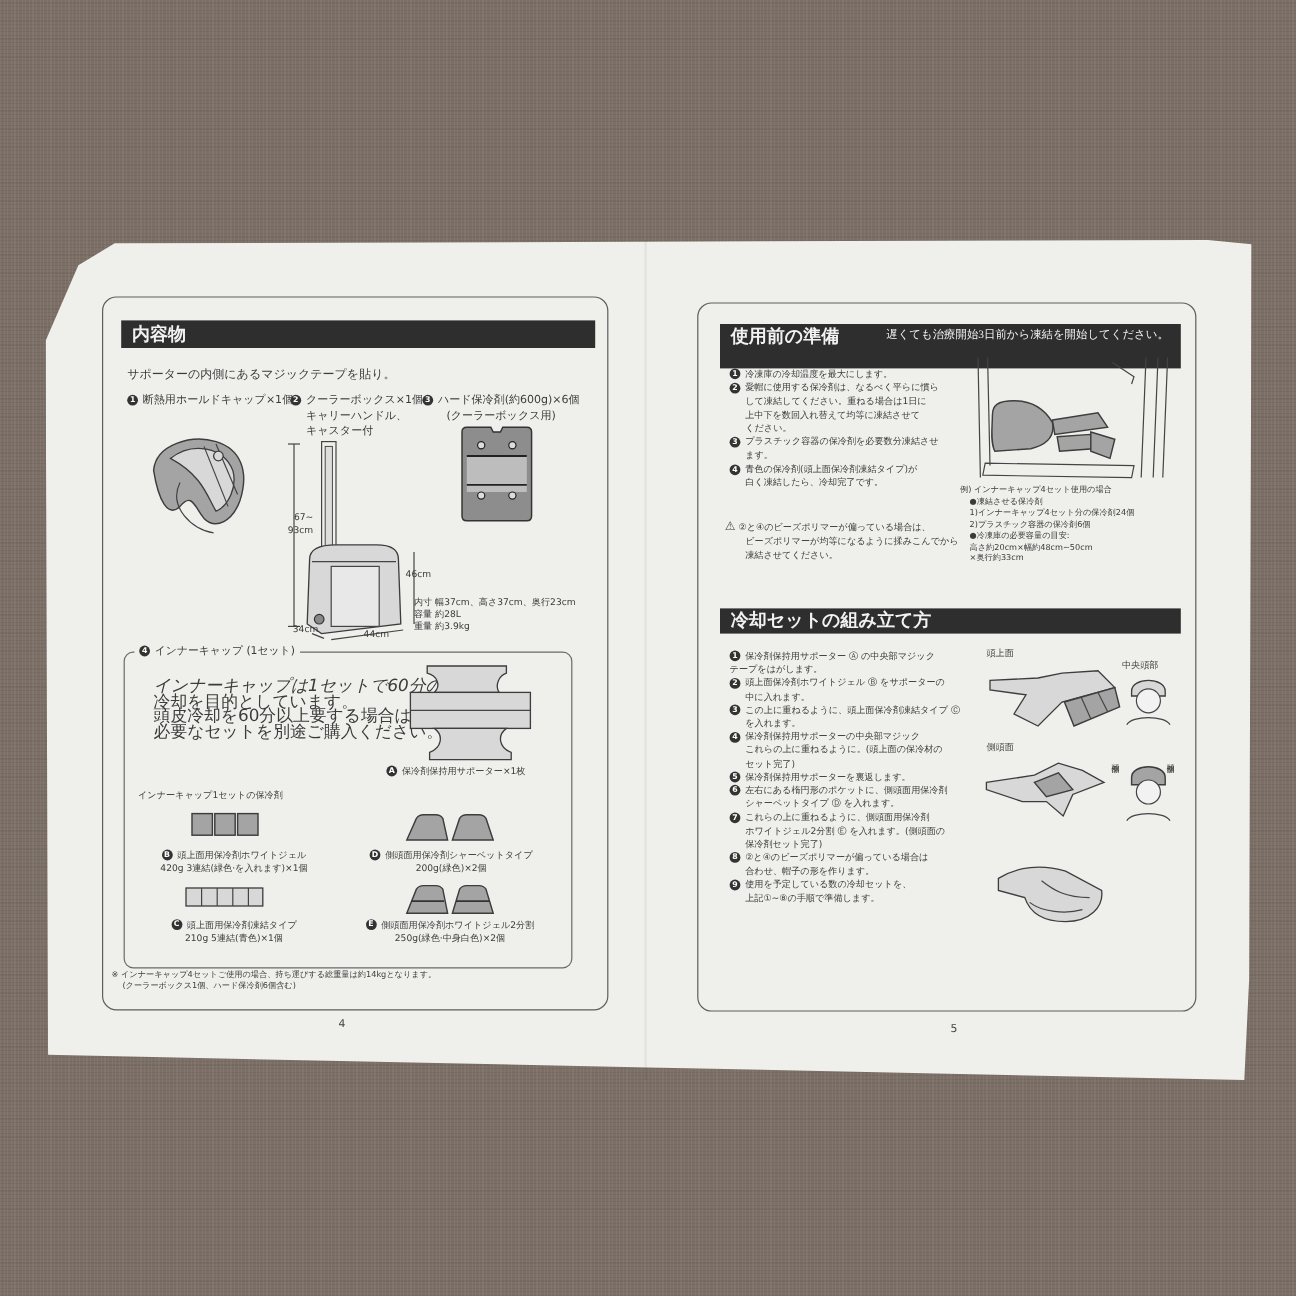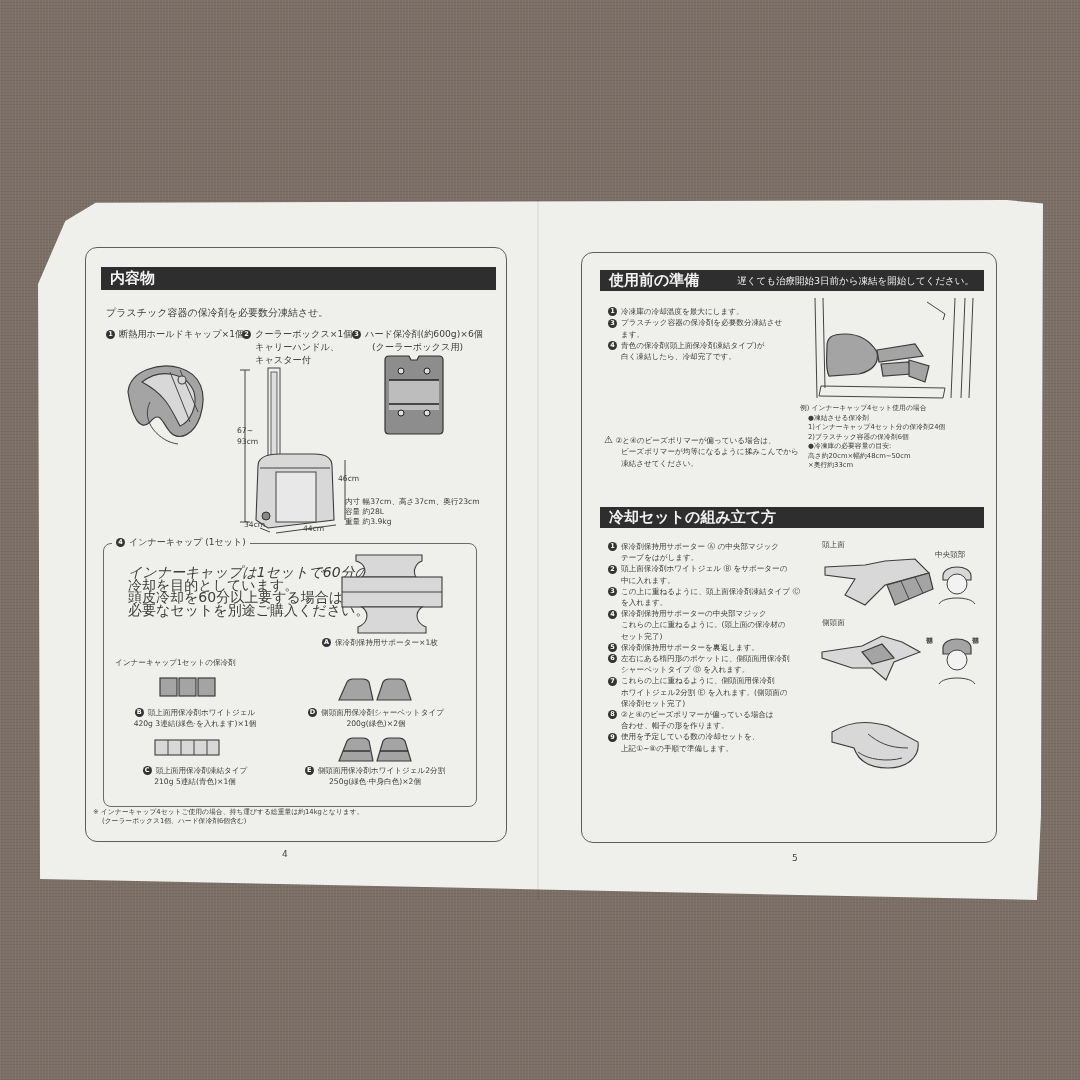--- a/index.html
+++ b/index.html
@@ -20,21 +20,21 @@
   .fold { position:absolute; left:537px; top:200px; width:2px; height:700px; background:rgba(0,0,0,0.05); }
   .page-frame {
     position:absolute; border:1.3px solid #5e5e5e; border-radius:12px;
   }
   .left-frame { left:85px; top:247px; width:420px; height:593px; }
   .right-frame { left:581px; top:252px; width:414px; height:589px; }
   .section-bar {
     position:absolute; background:#2e2e2e; color:#f2f2f2;
     font-weight:bold; font-size:15px; line-height:23px; padding-left:9px;
   }
-  .section-bar .sub { position:absolute; right:10px; top:0; font-weight:normal; font-size:9.5px; }
+  .section-bar .sub { position:absolute; right:10px; top:0; font-weight:normal; font-size:9.5px;font-family:Liberation Serif, serif; }
   .txt { position:absolute; font-size:9.2px; line-height:13px; white-space:nowrap; color:#3b3b3b; }
   .small { font-size:7.6px; line-height:10.5px; }
   .num {
     display:inline-block; width:9px; height:9px; border-radius:50%; background:#333; color:#fff;
     font-size:6.5px; line-height:9px; text-align:center; font-weight:bold; margin-right:4px; vertical-align:middle;
   }
   .pagenum { position:absolute; font-size:9px; color:#444; }
   .sub-frame {
     position:absolute; left:103px; top:543px; width:372px; height:262px;
     border:1px solid #6a6a6a; border-radius:8px;
@@ -50,21 +50,21 @@
 </head>
 <body>
 
 <div class="sheet"></div>
 <div class="fold"></div>
 
 <div class="page-frame left-frame"></div>
 <div class="section-bar" style="left:101px;top:267px;width:386px;height:23px;">
   <span>内容物</span>
 </div>
-<div class="txt" style="left:106px;top:306px;font-size:10px;">プラスチック容器の保冷剤を必要数分凍結させ。</div>
+<div class="txt" style="left:106px;top:306px;font-size:10px;">サポーターの内側にあるマジックテープを貼り。</div>
 
 <div class="txt" style="left:106px;top:327px;">
   <span class="num">1</span><span>断熱用ホールドキャップ×1個</span>
 </div>
 <div class="txt" style="left:242px;top:327px;">
   <span class="num">2</span><span>クーラーボックス×1個</span><br>
   <span style="margin-left:13px">キャリーハンドル、</span><br>
   <span style="margin-left:13px">キャスター付</span>
 </div>
 <div class="txt" style="left:352px;top:327px;">
@@ -86,21 +86,21 @@
   <rect x="28" y="-2" width="12" height="96" fill="none" stroke="#444"></rect>
   <rect x="31" y="2" width="6" height="90" fill="#ddd" stroke="#444" stroke-width="0.8"></rect>
   <path class="light" d="M18,96 C18,88 26,84 40,84 L74,84 C86,84 92,88 92,96 L94,150 L28,158 L16,150 Z"></path>
   <path class="line" d="M20,98 L90,98"></path>
   <rect x="36" y="102" width="40" height="50" fill="#e8e8e8" stroke="#444"></rect>
   <circle cx="26" cy="146" r="4" fill="#888" stroke="#333"></circle>
   <line class="line" x1="105" y1="90" x2="105" y2="150"></line>
   <line class="line" x1="20" y1="158" x2="30" y2="162"></line>
   <line class="line" x1="36" y1="163" x2="96" y2="155"></line>
 </svg>
-<div class="txt small" style="left:237px;top:426px;text-align:left;width:24px">
+<div class="txt small" style="left:237px;top:426px;text-align:right;width:24px">
   <span>67~</span><br>
   <span>93cm</span>
 </div>
 <div class="txt small" style="left:338px;top:474px">46cm</div>
 <div class="txt small" style="left:244px;top:520px">34cm</div>
 <div class="txt small" style="left:303px;top:524px">44cm</div>
 <div class="txt small" style="left:345px;top:497px;line-height:10px">
   <span>内寸 幅37cm、高さ37cm、奥行23cm</span><br>
   <span>容量 約28L</span><br>
   <span>重量 約3.9kg</span>
@@ -182,27 +182,31 @@
 </div>
 
 <div class="txt" style="left:93px;top:808px;font-size:6.8px;line-height:9px">
   <span>※ インナーキャップ4セットご使用の場合、持ち運びする総重量は約14kgとなります。</span><br>
   <span style="margin-left:9px">(クーラーボックス1個、ハード保冷剤6個含む)</span>
 </div>
 <div class="pagenum" style="left:282px;top:849px">4</div>
 
 <div class="page-frame right-frame"></div>
 
-<div class="section-bar" style="left:600px;top:270px;width:375px;height:21px;line-height:21px">
+<div class="section-bar" style="left:600px;top:270px;width:375px;height:37px;line-height:21px">
   <span>使用前の準備</span>
   <span class="sub">遅くても治療開始3日前から凍結を開始してください。</span>
 </div>
 
 <div class="txt small" style="left:608px;top:306px;line-height:11.3px">
   <div><span class="num">1</span><span>冷凍庫の冷却温度を最大にします。</span></div>
+  <div><span class="num">2</span><span>愛帽に使用する保冷剤は、なるべく平らに慣ら</span><br>
+    <span style="margin-left:13px">して凍結してください。重ねる場合は1日に</span><br>
+    <span style="margin-left:13px">上中下を数回入れ替えて均等に凍結させて</span><br>
+    <span style="margin-left:13px">ください。</span></div>
   <div><span class="num">3</span><span>プラスチック容器の保冷剤を必要数分凍結させ</span><br>
     <span style="margin-left:13px">ます。</span></div>
   <div><span class="num">4</span><span>青色の保冷剤(頭上面保冷剤凍結タイプ)が</span><br>
     <span style="margin-left:13px">白く凍結したら、冷却完了です。</span></div>
 </div>
 
 <div class="txt small" style="left:604px;top:434px;line-height:11.3px">
   <span style="font-size:10px">⚠</span>
   <span>②と④のビーズポリマーが偏っている場合は、</span><br>
   <span style="margin-left:17px">ビーズポリマーが均等になるように揉みこんでから</span><br>
@@ -231,21 +235,21 @@
   <span style="margin-left:8px">●冷凍庫の必要容量の目安:</span><br>
   <span style="margin-left:8px">高さ約20cm×幅約48cm~50cm</span><br>
   <span style="margin-left:8px">×奥行約33cm</span>
 </div>
 
 <div class="section-bar" style="left:600px;top:507px;width:375px;height:21px;line-height:21px">
   <span>冷却セットの組み立て方</span>
 </div>
 
 <div class="txt small" style="left:608px;top:541px;line-height:11.2px">
-  <div><span class="num">1</span><span>保冷剤保持用サポーター Ⓐ の中央部マジック</span><br><span style="margin-left:13px">テープをはがします。</span></div>
+  <div><span class="num">1</span><span>保冷剤保持用サポーター Ⓐ の中央部マジック</span><br><span style="">テープをはがします。</span></div>
   <div><span class="num">2</span><span>頭上面保冷剤ホワイトジェル Ⓑ をサポーターの</span><br><span style="margin-left:13px">中に入れます。</span></div>
   <div><span class="num">3</span><span>この上に重ねるように、頭上面保冷剤凍結タイプ Ⓒ</span><br><span style="margin-left:13px">を入れます。</span></div>
   <div><span class="num">4</span><span>保冷剤保持用サポーターの中央部マジック</span><br><span style="margin-left:13px">これらの上に重ねるように。(頭上面の保冷材の</span><br><span style="margin-left:13px">セット完了)</span></div>
   <div><span class="num">5</span><span>保冷剤保持用サポーターを裏返します。</span></div>
   <div><span class="num">6</span><span>左右にある楕円形のポケットに、側頭面用保冷剤</span><br><span style="margin-left:13px">シャーベットタイプ Ⓓ を入れます。</span></div>
   <div><span class="num">7</span><span>これらの上に重ねるように、側頭面用保冷剤</span><br><span style="margin-left:13px">ホワイトジェル2分割 Ⓔ を入れます。(側頭面の</span><br><span style="margin-left:13px">保冷剤セット完了)</span></div>
   <div><span class="num">8</span><span>②と④のビーズポリマーが偏っている場合は</span><br><span style="margin-left:13px">合わせ、帽子の形を作ります。</span></div>
   <div><span class="num">9</span><span>使用を予定している数の冷却セットを、</span><br><span style="margin-left:13px">上記①~⑧の手順で準備します。</span></div>
 </div>
 

